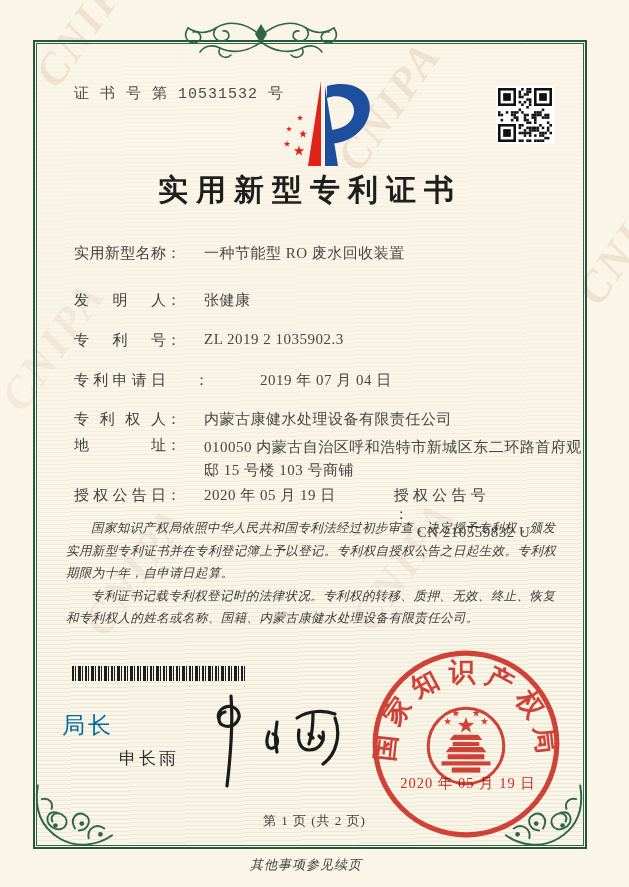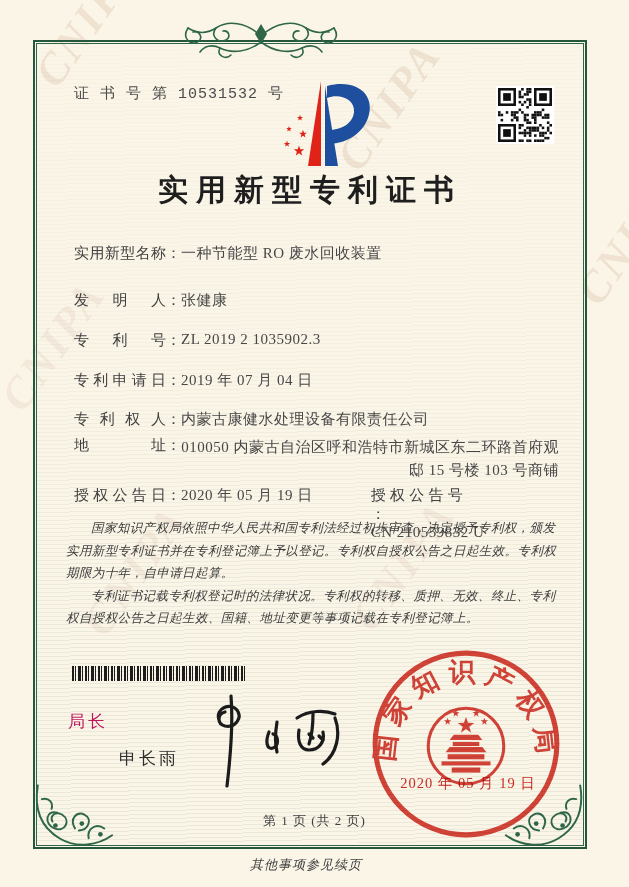--- a/index.html
+++ b/index.html
@@ -45,41 +45,41 @@
     left:0;top:170px;width:620px;text-align:center;z-index:4;
     font-size:30px;font-weight:bold;color:#1e1e1e;letter-spacing:8px;
   }
   
   .field-row{left:74px;display:flex;align-items:flex-start;z-index:4;font-size:15px;color:#474747;}
   .field-label{
     display:inline-block;width:92px;text-align:justify;text-align-last:justify;
     text-justify:inter-character;color:#414141;flex:none;
   }
   .field-colon{flex:none;color:#414141;}
-  .field-value{margin-left:0;letter-spacing:0.5px;text-align:right;}
+  .field-value{margin-left:23px;letter-spacing:0.5px;}
   .addr-value{width:378px;line-height:1.55;}
   .row-two-col .col2{margin-left:58px;display:flex;flex-direction:column;}
   
   .body-text{
     left:66px;top:517px;width:496px;z-index:4;
     font-size:12.5px;line-height:22.6px;color:#3c3c3c;
     font-style:italic;letter-spacing:0.4px;
   }
   .body-text p{margin:0;text-indent:2em;}
   
   .barcode{
     left:72px;top:666px;width:174px;height:15px;z-index:4;
     background:repeating-linear-gradient(90deg,
       #1c1c1c 0 2px,transparent 2px 3px,
       #1c1c1c 3px 4px,transparent 4px 6px,
       #1c1c1c 6px 9px,transparent 9px 10px,
       #1c1c1c 10px 11px,transparent 11px 13px);
   }
   
-  .director-title{left:68px;top:710px;font-size:17px;letter-spacing:3px;color:#be185d;z-index:4;font-family:"Liberation Sans","DejaVu Sans",sans-serif;}
+  .director-title{left:62px;top:710px;font-size:23px;letter-spacing:3px;color:#0369a1;z-index:4;font-family:"Liberation Sans","DejaVu Sans",sans-serif;}
   .director-name{left:78px;top:747px;font-size:17px;letter-spacing:3px;color:#2f2f2f;z-index:4;font-family:"Liberation Sans","DejaVu Sans",sans-serif;margin-left:41px;}
   .signature{left:185px;top:690px;z-index:5;}
   .seal{left:368px;top:646px;width:196px;height:196px;z-index:5;opacity:0.92;mix-blend-mode:multiply;}
   .seal-ring-text{font-size:26px;letter-spacing:8px;fill:#d3352c;font-weight:bold;font-family:"Liberation Serif",serif;}
   .seal-date{
     left:378px;top:774px;width:180px;text-align:center;z-index:6;
     font-size:14.5px;color:#cf2f28;letter-spacing:1px;mix-blend-mode:multiply;
   }
   
   .page-no{left:0;top:812px;width:629px;text-align:center;font-size:13px;color:#3f3f3f;z-index:4;letter-spacing:1px;}
@@ -292,21 +292,21 @@
 <div class="abs field-row" style="top:291px;">
   <span class="field-label">发明人</span>
     <span class="field-colon">：</span>
   <span class="field-value">张健康</span>
 </div>
 <div class="abs field-row" style="top:331px;">
   <span class="field-label">专利号</span>
     <span class="field-colon">：</span>
   <span class="field-value">ZL 2019 2 1035902.3</span>
 </div>
-<div class="abs field-row" style="top:371px;">
+<div class="abs field-row" style="top:371px;gap:28px;">
   <span class="field-label">专利申请日</span>
     <span class="field-colon">：</span>
   <span class="field-value">2019 年 07 月 04 日</span>
 </div>
 <div class="abs field-row" style="top:410px;">
   <span class="field-label">专利权人</span>
     <span class="field-colon">：</span>
   <span class="field-value">内蒙古康健水处理设备有限责任公司</span>
 </div>
 <div class="abs field-row" style="top:436px;">
@@ -320,21 +320,21 @@
   <span class="field-value">2020 年 05 月 19 日</span>
   <span class="col2">
     <span class="field-label">授权公告号</span>
       <span class="field-colon">：</span>
     <span class="field-value">CN 210559832 U</span>
   </span>
 </div>
 
 <div class="abs body-text">
   <p>国家知识产权局依照中华人民共和国专利法经过初步审查，决定授予专利权，颁发实用新型专利证书并在专利登记簿上予以登记。专利权自授权公告之日起生效。专利权期限为十年，自申请日起算。</p>
-  <p>专利证书记载专利权登记时的法律状况。专利权的转移、质押、无效、终止、专利权自授权公告之日起生效、国籍、地址变更等事项记载在专利登记簿上。</p>
+  <p>专利证书记载专利权登记时的法律状况。专利权的转移、质押、无效、终止、恢复和专利权人的姓名或名称、国籍、内蒙古康健水处理设备有限责任公司。</p>
 </div>
 
 <div class="abs barcode"></div>
 
 <div class="abs director-title">局长</div>
 <div class="abs director-name">申长雨</div>
 
 <svg class="abs signature" width="165" height="100" viewBox="0 0 165 100">
   <g stroke="#1b1b1b" fill="none" stroke-width="3.2" stroke-linecap="round" stroke-linejoin="round">
     <path d="M34,30 C30,18 46,12 52,20 C58,28 50,38 40,36 C32,34 32,24 40,22"></path>

